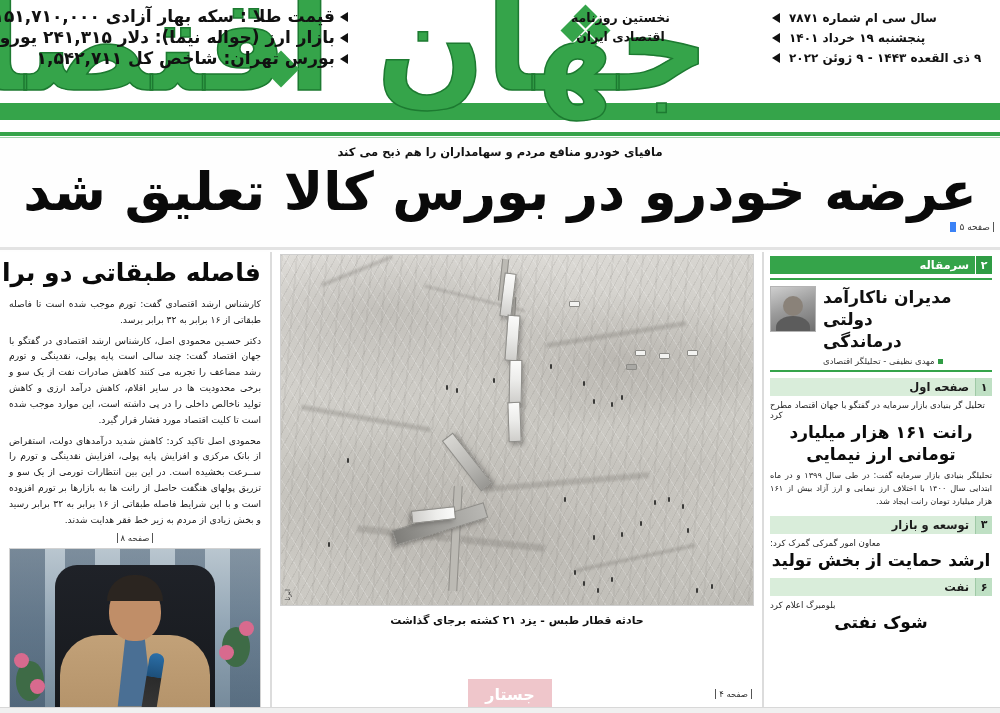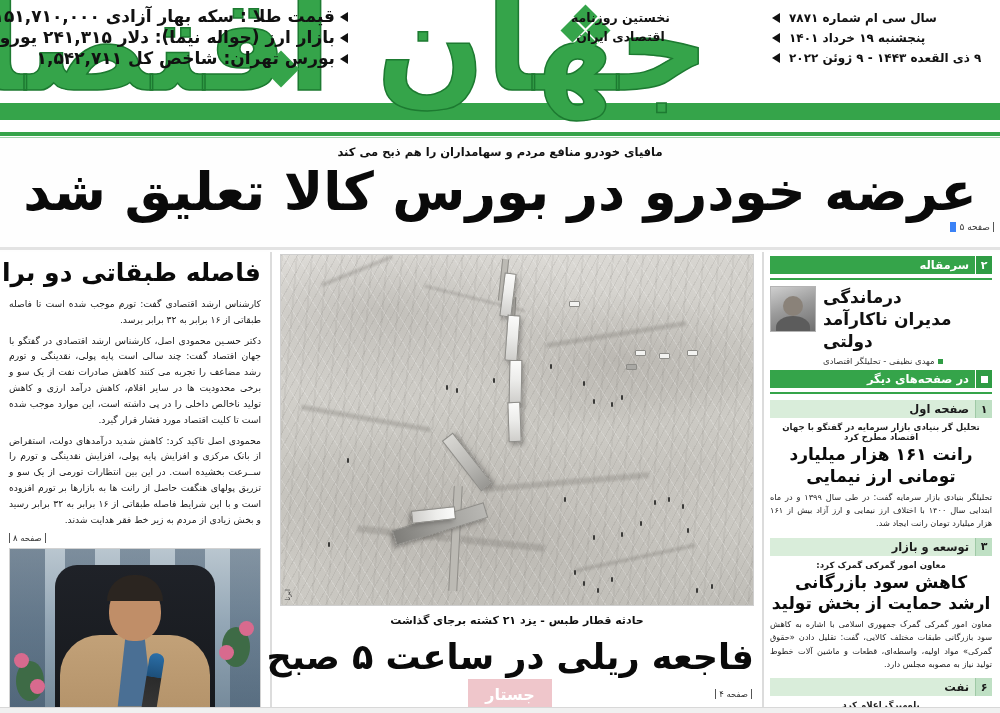--- a/index.html
+++ b/index.html
@@ -334,23 +334,23 @@
   .editorial-author .sq {
     display: inline-block;
     width: 5px; height: 5px;
     background: #2f9c44;
     margin-left: 3px;
   }
 
   .sb-item { margin-bottom: 7px; }
   .sb-kicker {
     font-size: 8.6px;
-    font-weight: bold;
+    font-weight: normal;
     color: #222;
-    text-align: center;
+    text-align: left;
     margin-bottom: 2px;
     direction: rtl;
   }
   .sb-title {
     font-size: 17px;
     font-weight: bold;
     color: #0b0b0b;
     line-height: 1.28;
     text-align: center;
     direction: rtl;
@@ -559,21 +559,21 @@
   }
   .lc-body {
     font-size: 9.2px;
     color: #161616;
     line-height: 1.72;
     text-align: justify;
     direction: rtl;
     margin-bottom: 5px;
   }
   .lc-pageref {
-    text-align: left;
+    text-align: center;
     font-size: 8.5px;
     color: #333;
     margin-bottom: 5px;
   }
   .lc-pageref span {
     border-right: 1px solid #555;
     border-left: 1px solid #555;
     padding: 0 3px;
   }
 
@@ -750,53 +750,47 @@
 
       <div class="sec-bar">
         <div class="num">۲</div>
         <div class="ttl">سرمقاله</div>
       </div>
       <div class="sec-underline"></div>
 
       <div class="editorial">
         <div class="editorial-photo"></div>
         <div class="editorial-text">
+          <div class="editorial-title">مدیران ناکارآمد دولتی</div>
           <div class="editorial-title">درماندگی</div>
-          <div class="editorial-title">مدیران ناکارآمد دولتی</div>
           <div class="editorial-author">
             <span class="sq"></span><span>مهدی نظیفی - تحلیلگر اقتصادی</span>
           </div>
         </div>
       </div>
 
-      <div class="sec-bar">
-        <div class="sq"></div>
-        <div class="ttl">در صفحه‌های دیگر</div>
-      </div>
       <div class="sec-underline"></div>
 
       <div class="sb-item">
         <div class="sec-bar light">
           <div class="num">۱</div>
           <div class="ttl">صفحه اول</div>
         </div>
         <div class="sb-kicker">تحلیل گر بنیادی بازار سرمایه در گفتگو با جهان اقتصاد مطرح کرد</div>
         <div class="sb-title">رانت ۱۶۱ هزار میلیارد تومانی ارز نیمایی</div>
         <div class="sb-body">تحلیلگر بنیادی بازار سرمایه گفت: در طی سال ۱۳۹۹ و در ماه ابتدایی سال ۱۴۰۰ با اختلاف ارز نیمایی و ارز آزاد بیش از ۱۶۱ هزار میلیارد تومان رانت ایجاد شد.</div>
       </div>
 
       <div class="sb-item">
         <div class="sec-bar light">
           <div class="num">۳</div>
           <div class="ttl">توسعه و بازار</div>
         </div>
         <div class="sb-kicker">معاون امور گمرکی گمرک کرد:</div>
-        <div class="sb-title">کاهش سود بازرگانی</div>
         <div class="sb-title two">ارشد حمایت از بخش تولید</div>
-        <div class="sb-body">معاون امور گمرکی گمرک جمهوری اسلامی با اشاره به کاهش سود بازرگانی طبقات مختلف کالایی، گفت: تقلیل دادن «حقوق گمرکی» مواد اولیه، واسطه‌ای، قطعات و ماشین آلات خطوط تولید نیاز به مصوبه مجلس دارد.</div>
       </div>
 
       <div class="sb-item">
         <div class="sec-bar light">
           <div class="num">۶</div>
           <div class="ttl">نفت</div>
         </div>
         <div class="sb-kicker">بلومبرگ اعلام کرد</div>
         <div class="sb-title">شوک نفتی</div>
 
@@ -859,21 +853,20 @@
         <div class="person" style="left:67%; top:95%;"></div>
         <div class="person" style="left:70%; top:92%;"></div>
         <div class="person" style="left:88%; top:95%;"></div>
         <div class="person" style="left:91%; top:94%;"></div>
 
         <div class="photo-credit">ایرنا</div>
       </div>
 
       <div class="photo-caption">حادثه قطار طبس - یزد ۲۱ کشته برجای گذاشت</div>
 
-      <div class="center-headline">فاجعه ریلی در ساعت ۵ صبح</div>
 
       <div class="watermark">جستار</div>
 
       <div class="page-ref-center">صفحه ۴</div>
     </div>
 
     <div class="left-col">
       <div class="lc-title">فاصله طبقاتی دو برابر شد</div>
       <div class="lc-lead">کارشناس ارشد اقتصادی گفت: تورم موجب شده است تا فاصله طبقاتی از ۱۶ برابر به ۳۲ برابر برسد.</div>
       <div class="lc-body">دکتر حسـین محمودی اصل، کارشناس ارشد اقتصادی در گفتگو با جهان اقتصاد گفت: چند سالی است پایه پولی، نقدینگی و تورم رشد مضاعف را تجربه می کنند کاهش صادرات نفت از یک سو و برخی محدودیت ها در سایر اقلام، کاهش درآمد ارزی و کاهش تولید ناخالص داخلی را در پی داشته است، این موارد موجب شده است تا کلیت اقتصاد مورد فشار قرار گیرد.</div>

